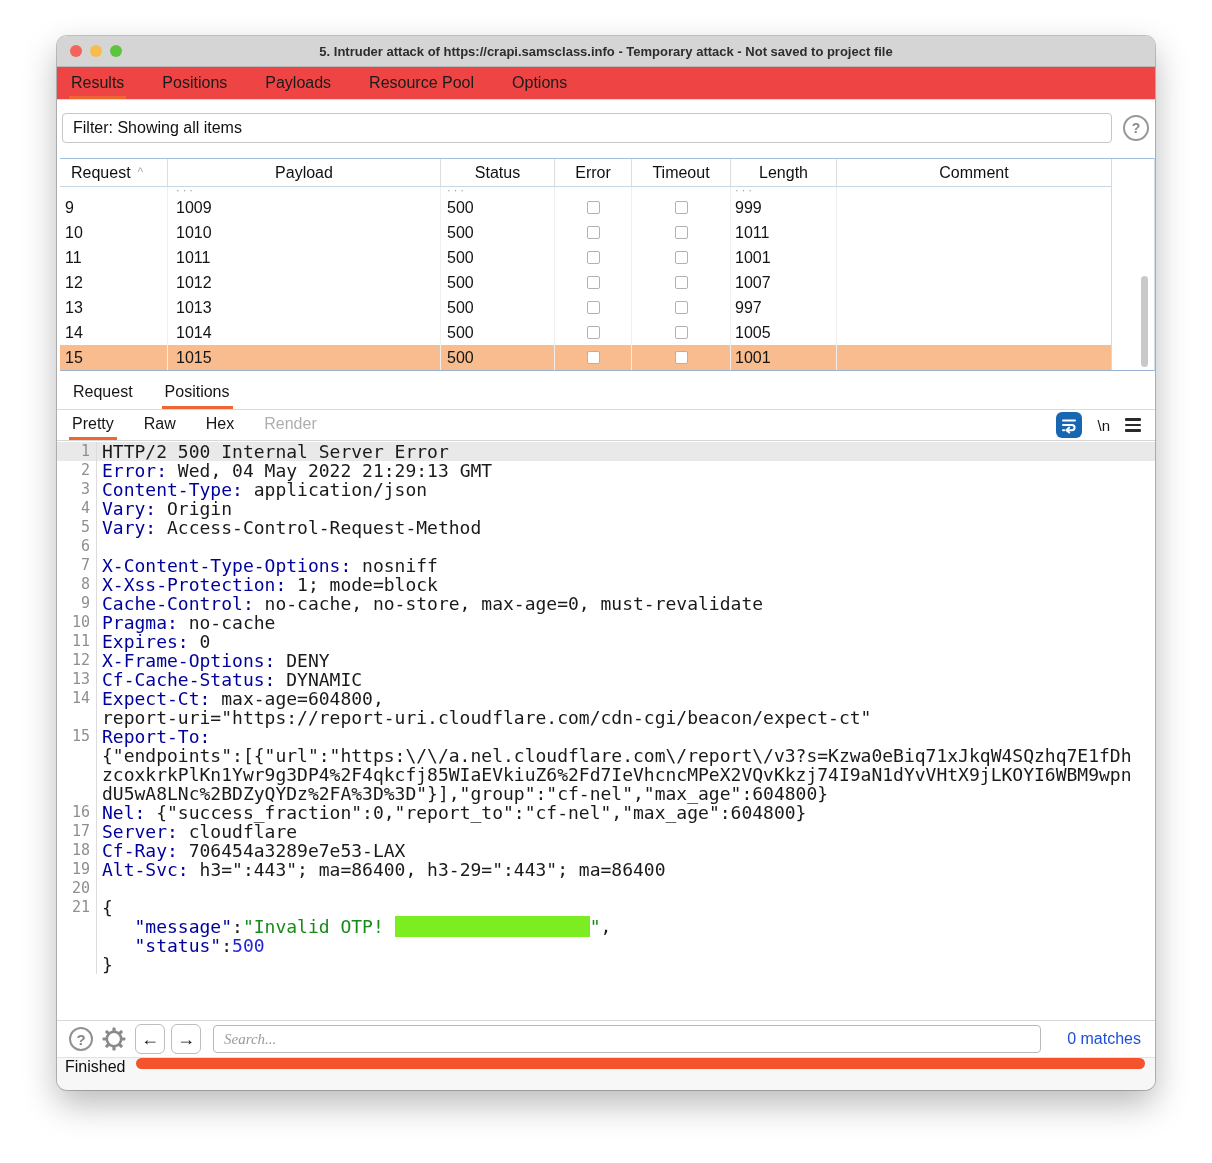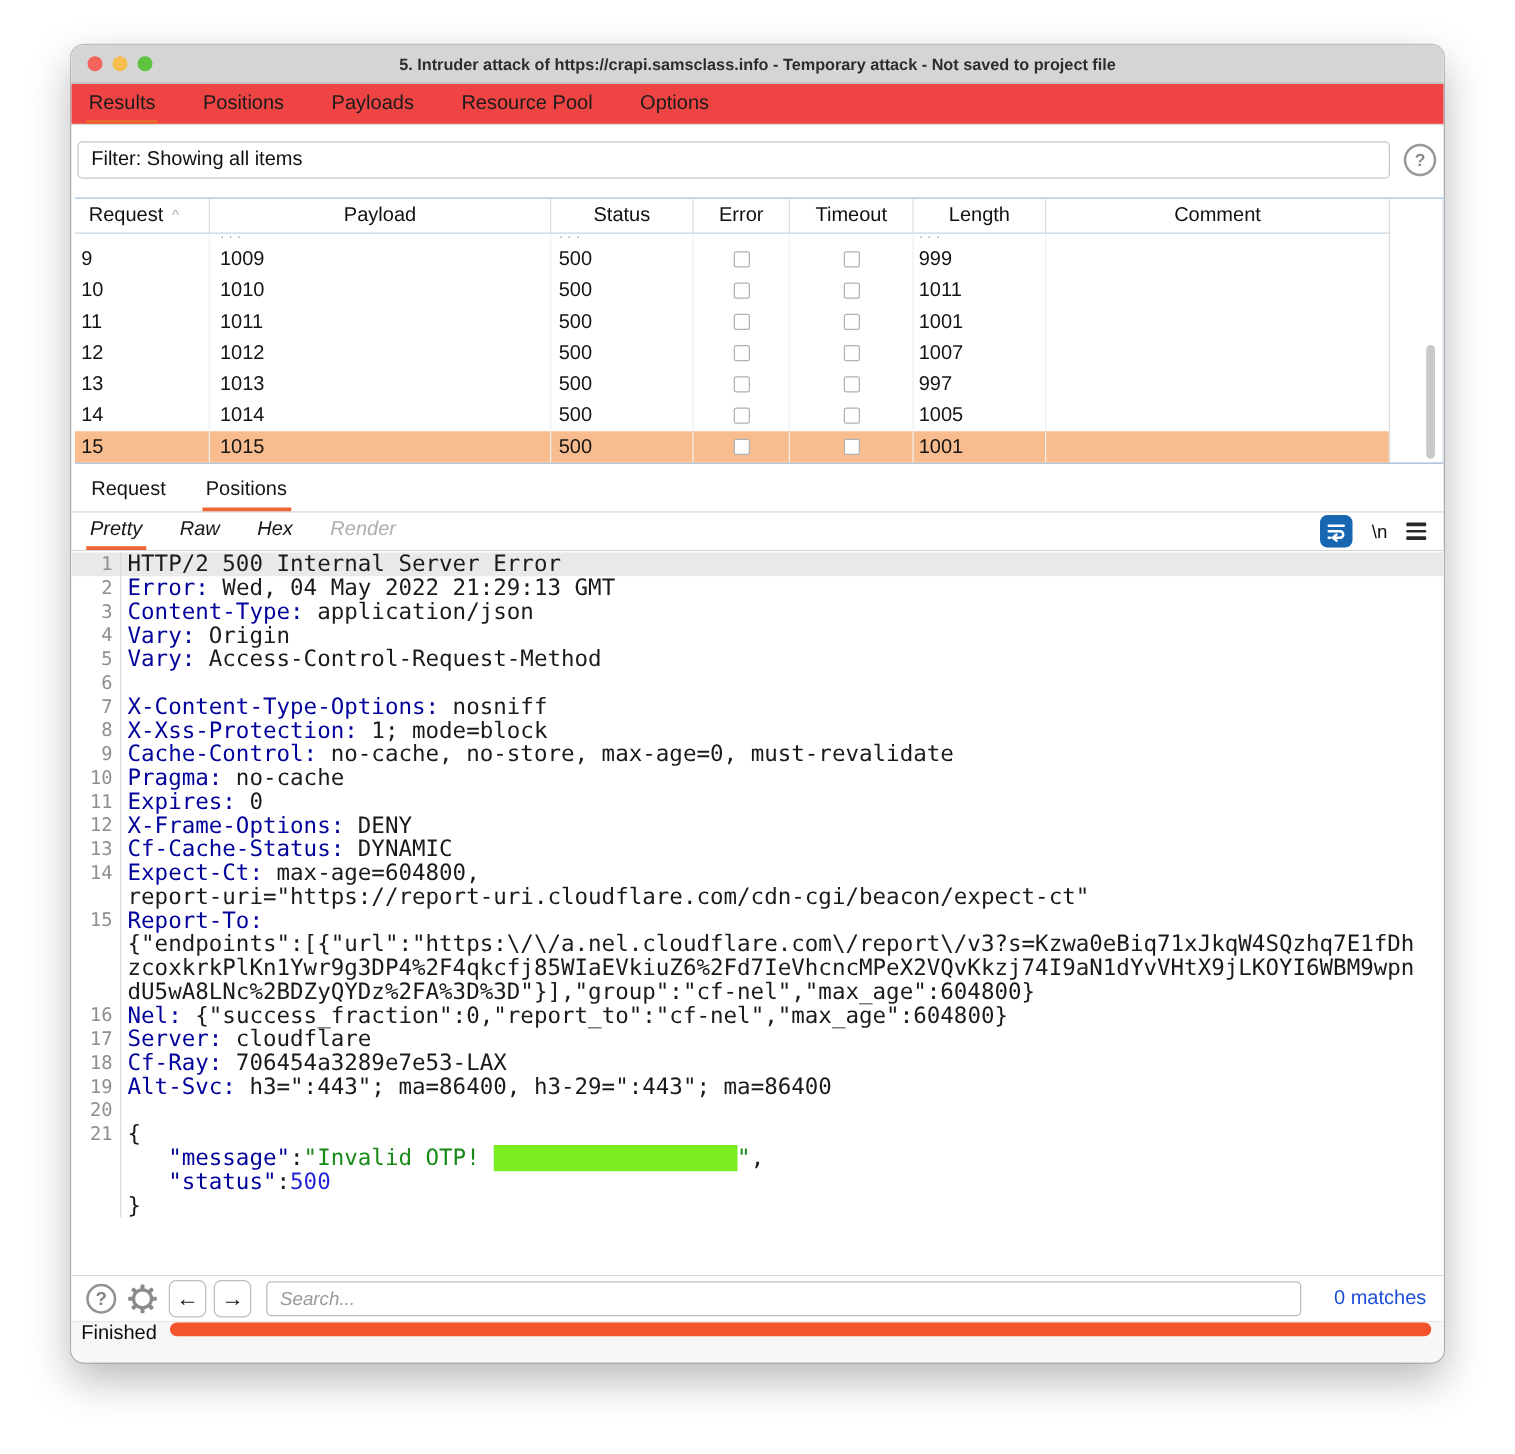--- a/index.html
+++ b/index.html
@@ -57,21 +57,21 @@
   .c-error,.c-timeout{justify-content:center;}
   .cb{width:13px;height:13px;border:1px solid #b2b2b2;border-radius:2px;background:#fff;box-sizing:border-box;}
   .scrollthumb{position:absolute;right:6px;top:117px;width:7px;height:91px;background:#c9c9c9;border-radius:4px;}
   
   .viewtabs{flex:0 0 34px;margin-top:4px;display:flex;gap:26px;padding-left:13px;align-items:stretch;
     border-bottom:1px solid #dadada;}
   .vtab{display:flex;align-items:center;font-size:16px;color:#151515;border-bottom:3px solid transparent;padding:2px 3px 0 3px;}
   .vtab.active{border-bottom-color:var(--accent,#ee6633);}
   
   .subtabs{flex:0 0 30px;display:flex;gap:24px;padding:0 14px 0 12px;align-items:stretch;border-bottom:1px solid #d6d6d6;}
-  .stab{display:flex;align-items:center;font-size:16px;color:#161616;border-bottom:3px solid transparent;padding:1px 3px 0 3px;font-style:italic;}
+  .stab{display:flex;align-items:center;font-size:16px;color:#161616;border-bottom:3px solid transparent;padding:1px 3px 0 3px;}
   .stab.active{border-bottom-color:var(--accent,#ee6633);}
   .stab.disabled{color:#aeaeae;}
   .subicons{margin-left:auto;display:flex;align-items:center;gap:15px;}
   .wrapbtn{width:26px;height:26px;border-radius:6px;background:var(--wrap-button,#1666b2);
     display:flex;align-items:center;justify-content:center;}
   .nl{font-size:15px;color:#141414;}
   .burger{display:flex;flex-direction:column;gap:3px;}
   .burger i{display:block;width:16px;height:2.4px;background:#2a2a2a;border-radius:1px;}
   
   .editor{flex:1 1 auto;overflow:hidden;background:#fff;border-bottom:1px solid #d8d8d8;
@@ -88,21 +88,21 @@
   .seg.mark{background:var(--highlight,#7bed21);}
   
   .findbar{flex:0 0 36px;display:flex;align-items:center;padding:0 12px;border-bottom:1px solid #e2e2e2;background:#fff;}
   .fhelp{width:24px;height:24px;border-radius:50%;border:2px solid #929292;color:#858585;font-size:15px;
     font-weight:bold;display:flex;align-items:center;justify-content:center;box-sizing:border-box;}
   .gear{margin-left:8px;display:flex;align-items:center;}
   .navbtn{margin-left:8px;width:30px;height:30px;border:1px solid #bdbdbd;border-radius:6px;background:#fff;
     font-size:18px;font-weight:bold;color:#111;display:flex;align-items:center;justify-content:center;box-sizing:border-box;}
   .navbtn + .navbtn{margin-left:6px;}
   .searchbox{margin-left:12px;width:828px;height:28px;border:1px solid #b9b9b9;border-radius:4px;
-    padding:0 10px;font-size:15px;font-family:Liberation Sans, sans-serif;color:#222;box-sizing:border-box;outline:none;}
+    padding:0 10px;font-size:15px;font-family:Liberation Serif, serif;color:#222;box-sizing:border-box;outline:none;}
   .searchbox::placeholder{font-style:italic;color:#9a9a9a;}
   .matches{margin-left:auto;font-size:16px;color:#1d4ed8;padding-right:2px;}
   
   .statusbar{flex:0 0 auto;min-height:32px;background:#f7f7f7;display:flex;gap:11px;padding:0 10px 0 8px;}
   .statuslabel{font-size:16px;color:#0d0d0d;}
   .pill{flex:1;height:11px;border-radius:6px;background:var(--progress,#f4532c);}
 </style>
 </head>
 <body>
 

